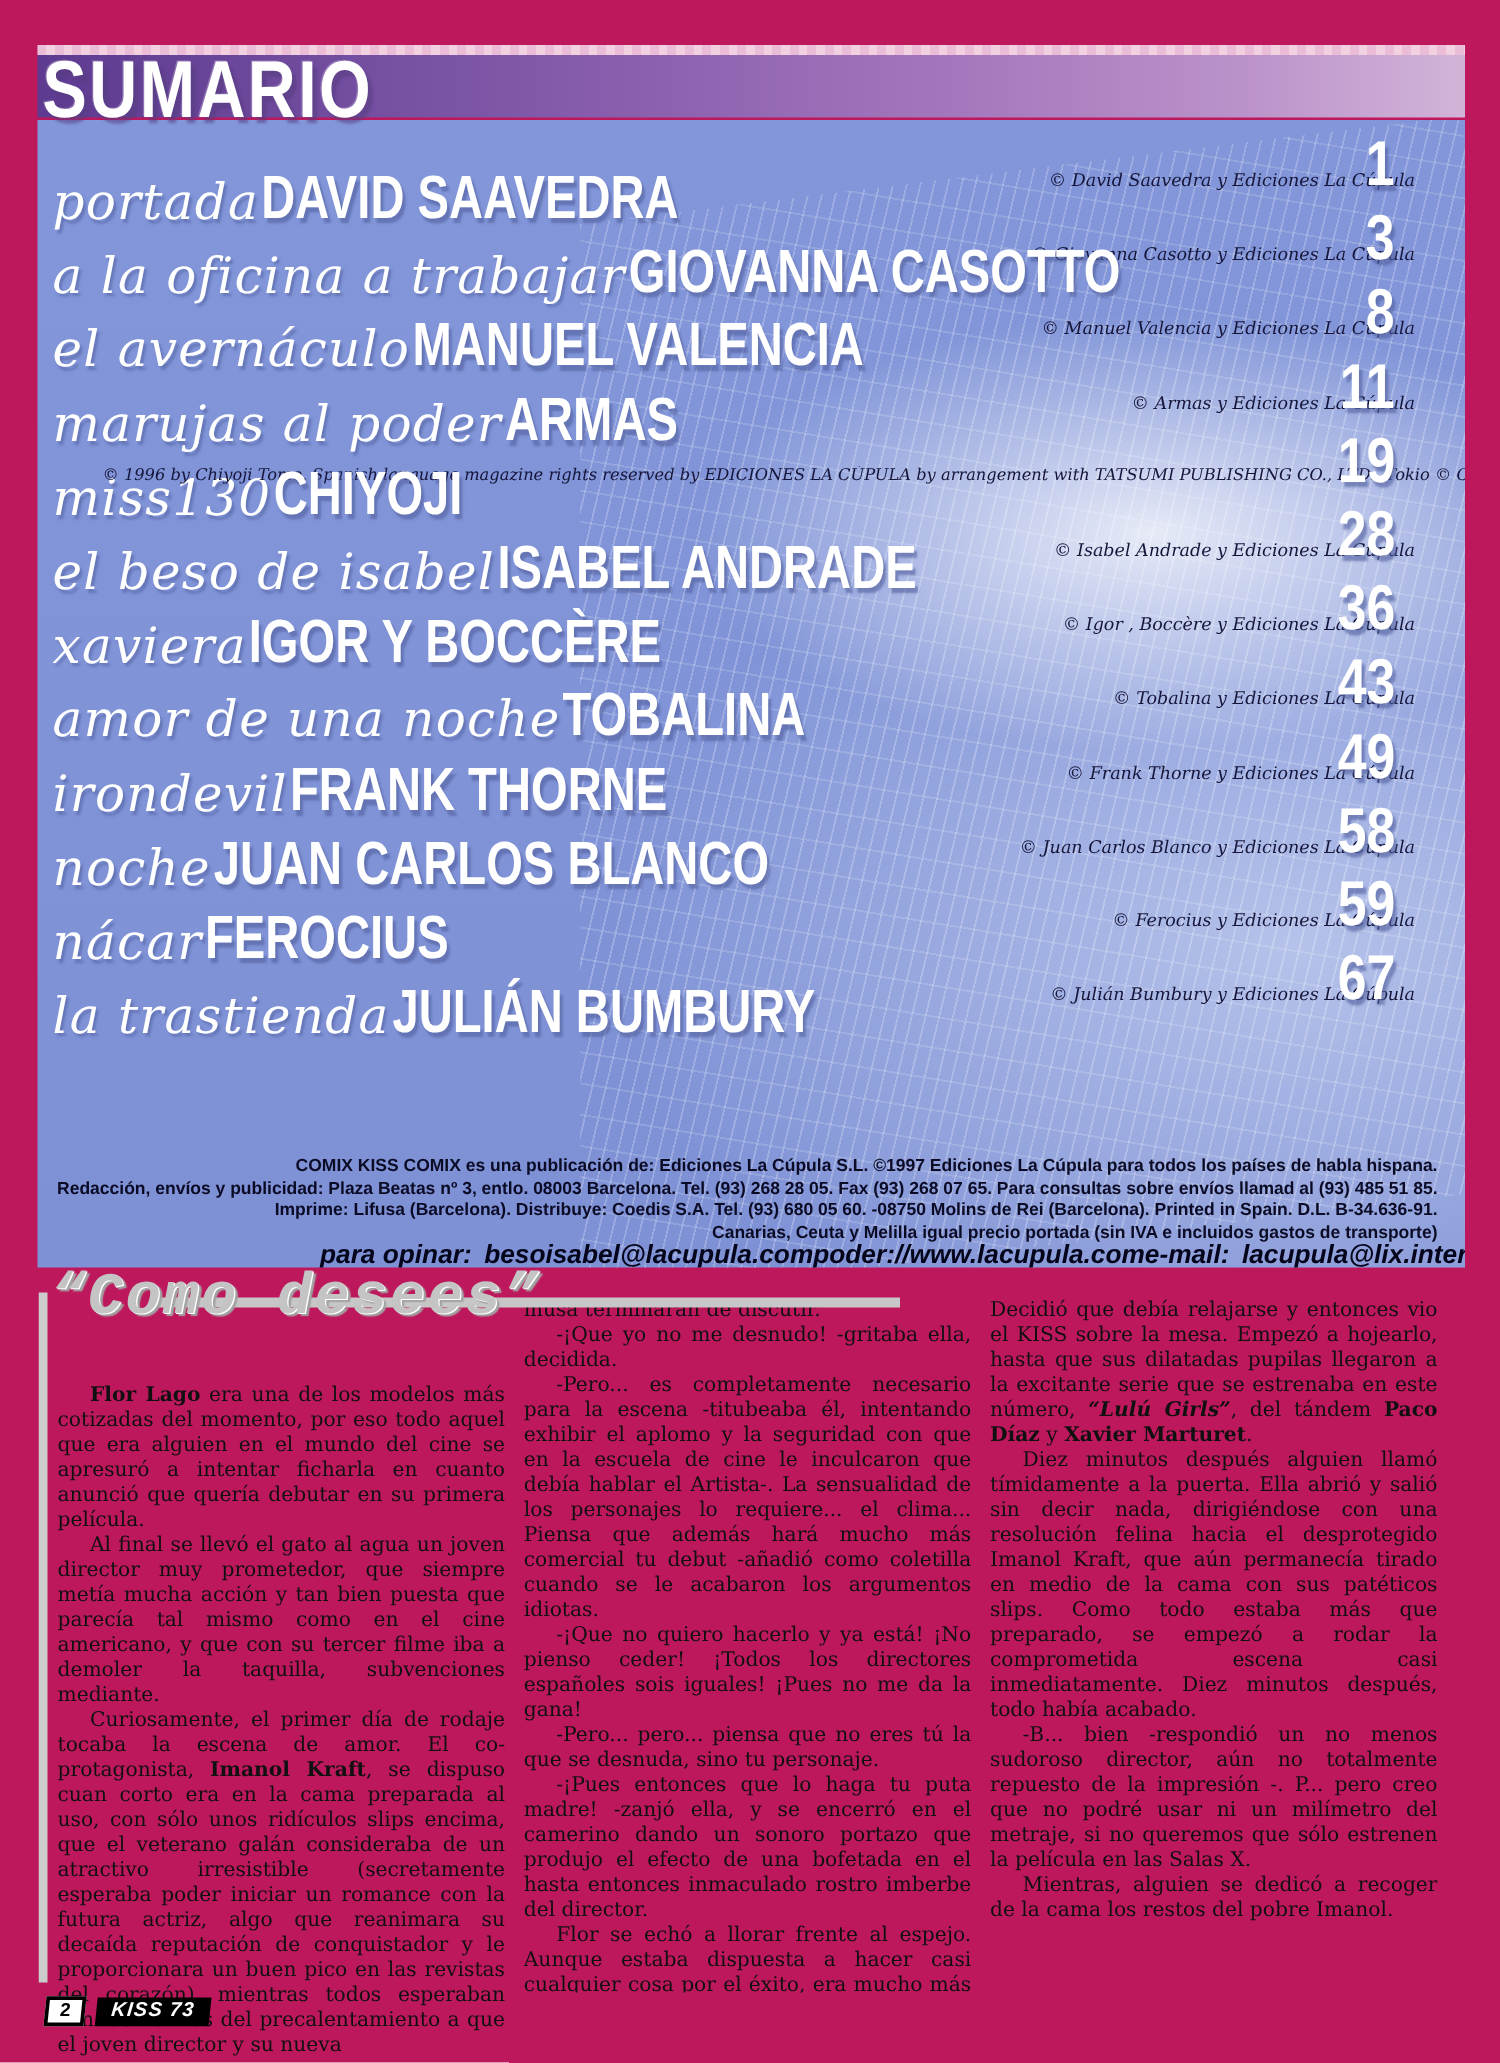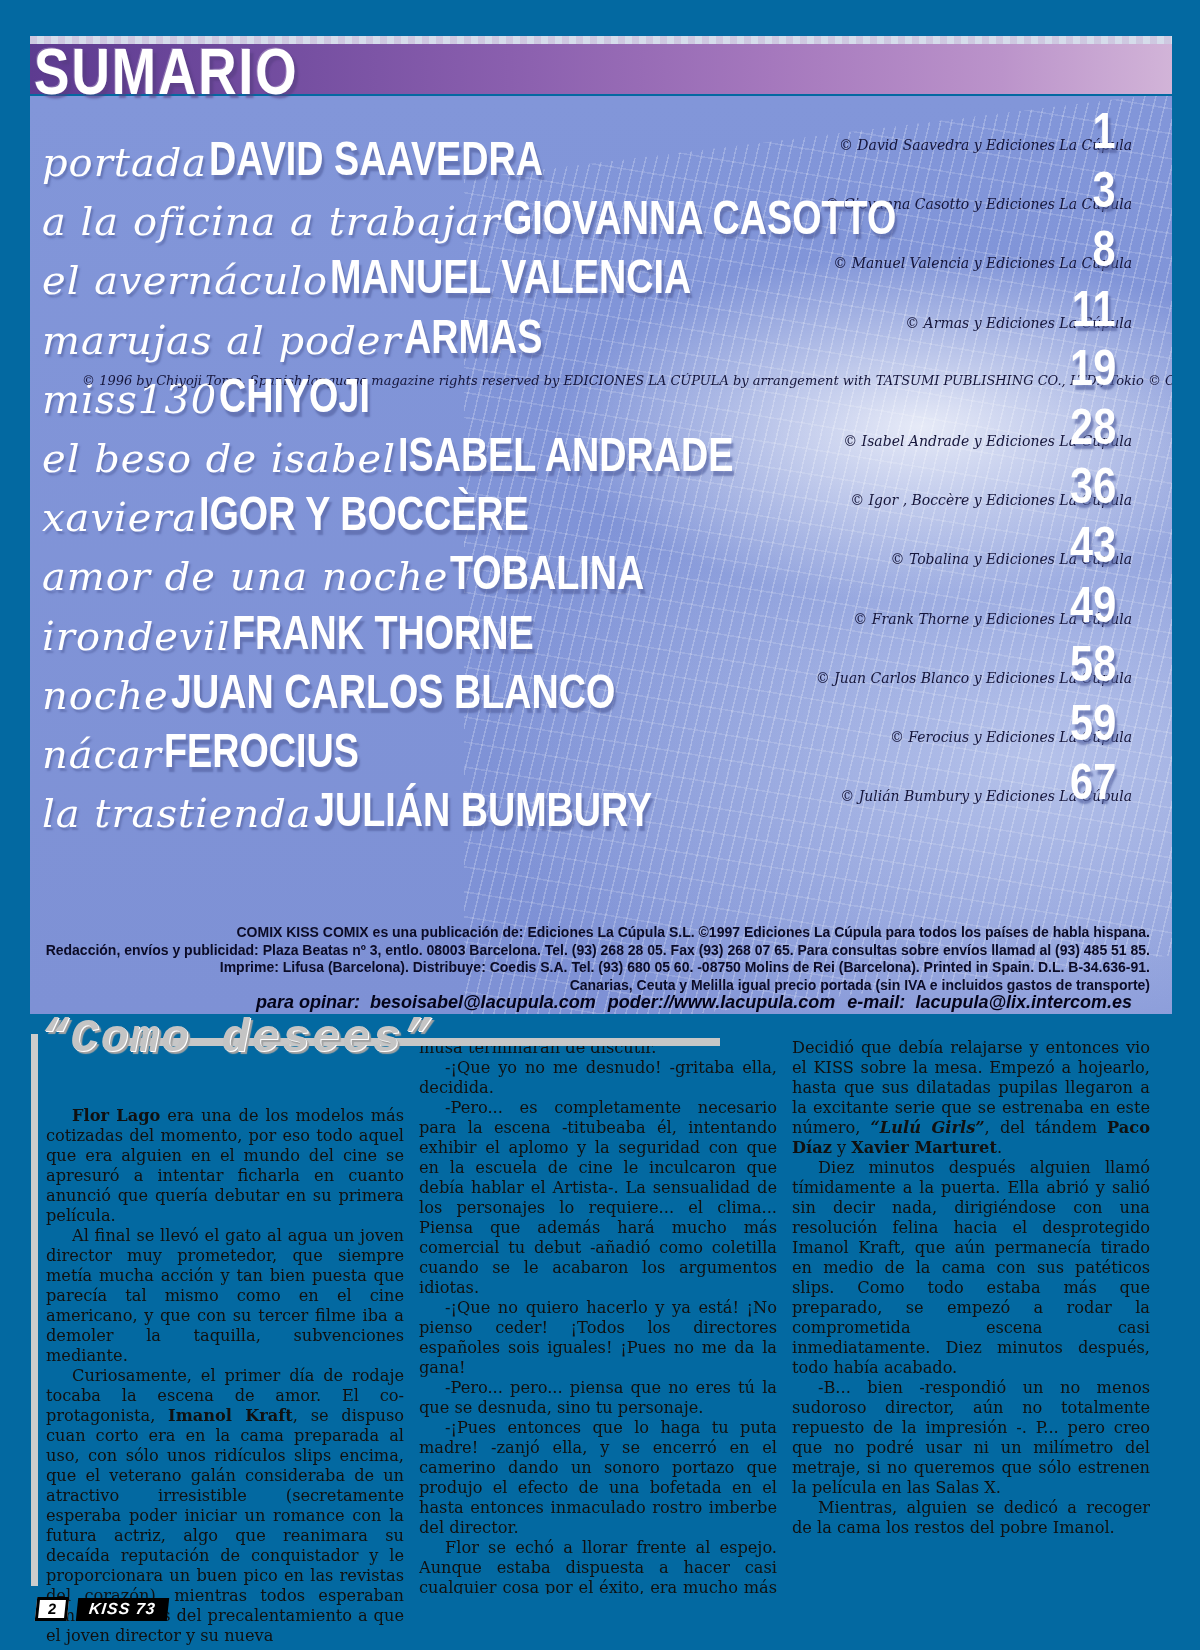--- a/index.html
+++ b/index.html
@@ -1,16 +1,16 @@
 <!DOCTYPE html>
 <html><head>
 <meta charset="utf-8">
 <style>
   html,body{margin:0;padding:0;background:#ffffff;}
-  .page{position:relative;width:1200px;height:1650px;background:#0369a1;overflow:hidden;
+  .page{position:relative;width:1200px;height:1650px;background:#be185d;overflow:hidden;
         font-family:"Liberation Sans",sans-serif;}
 
   
   .sumario-bar{position:absolute;left:30px;right:28px;top:44px;height:50px;
     background:linear-gradient(90deg,#5d3b90 0%,#6f4a9d 18%,#8a5fae 42%,#a578bd 65%,#bb93ca 85%,#d2b4d8 100%);}
   .sumario-bar::before{content:"";position:absolute;left:0;right:0;top:-8px;height:8px;
     background:repeating-linear-gradient(90deg,#f2d9ec 0 7px,#fbf1f8 7px 14px);opacity:.85;}
   .sumario-title{position:absolute;left:34px;top:34px;z-index:3;color:#fff;
     font-weight:bold;font-size:56px;letter-spacing:2px;
     transform:scale(.95,1.15);transform-origin:left top;
@@ -41,21 +41,21 @@
     text-shadow:3px 4px 2px rgba(84,98,162,.65);}
   .toc-credit{text-align:right;padding-right:40px;margin-top:-11px;line-height:15px;
     font-family:"DejaVu Serif",serif;font-style:italic;font-size:14px;color:#15153a;}
   .toc-credit.wide{text-align:center;padding:0 14px 0 44px;font-size:13px;white-space:nowrap;
     overflow:hidden;margin-top:-13px;}
 
   .imprint{position:absolute;left:12px;right:22px;top:828px;z-index:2;text-align:right;
     font-weight:bold;font-size:14px;line-height:17.5px;color:#0b0b26;}
   .opinar{position:absolute;left:0;right:40px;top:896px;z-index:2;display:flex;
     justify-content:space-between;padding-left:226px;align-items:center;
-    font-weight:bold;font-style:italic;font-size:18px;color:#04041a;}
+    font-weight:bold;font-style:italic;font-size:21px;color:#04041a;}
   .opinar .seg{white-space:nowrap;}
   .opinar .lbl{margin-right:10px;}
 
   
   .article{position:absolute;left:30px;right:30px;top:1028px;height:560px;}
   .article-rule{position:absolute;left:1px;top:6px;width:7px;height:552px;background:#cccccc;}
   .title-bar{position:absolute;left:94px;top:10px;width:596px;height:8px;background:#c7c7c7;z-index:1;}
   .article-title{position:absolute;left:10px;top:-16px;z-index:2;
     font-family:Liberation Mono, monospace;font-style:italic;font-weight:bold;font-size:47px;
     color:#c4c4c4;letter-spacing:2px;

